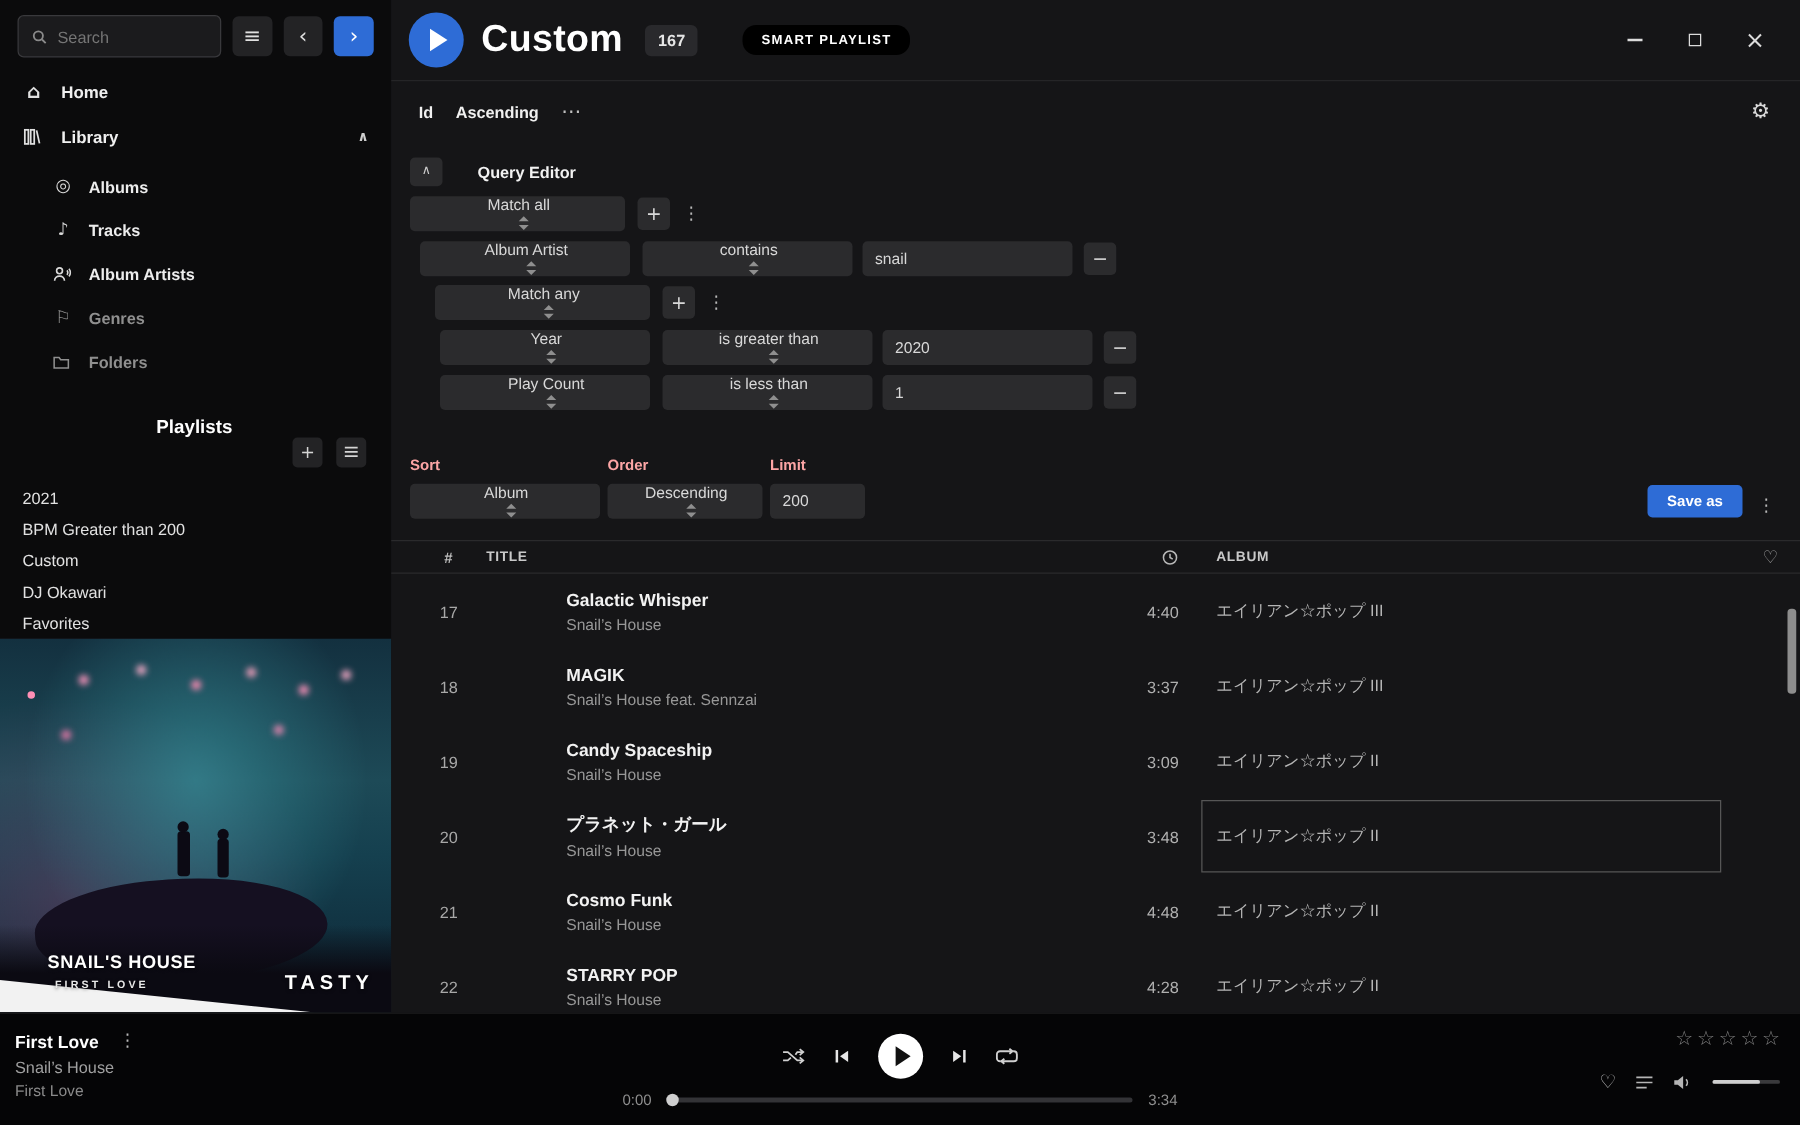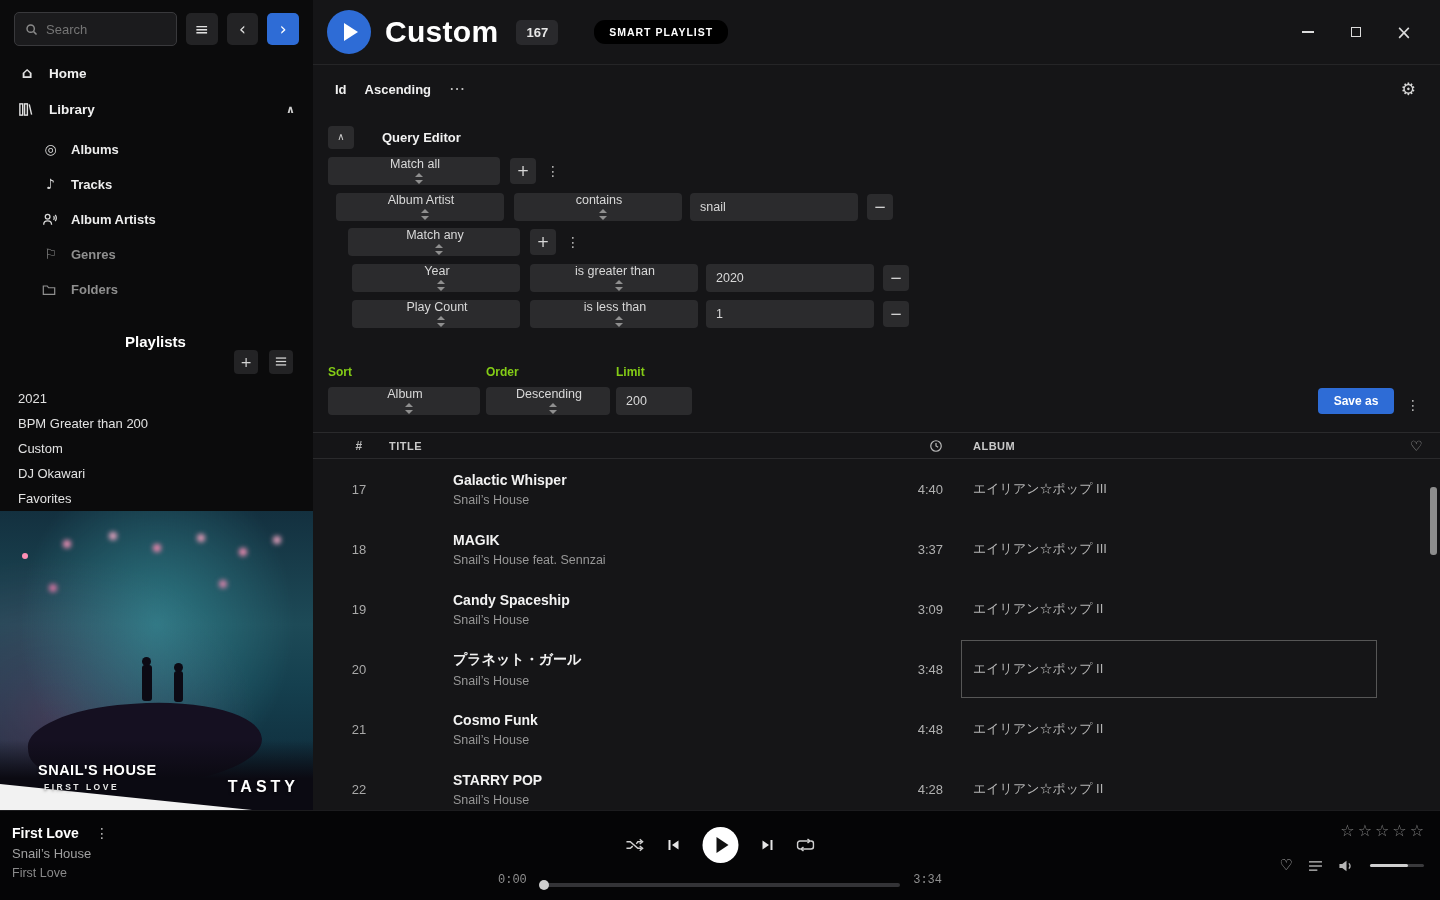--- a/index.html
+++ b/index.html
@@ -81,21 +81,21 @@
   .spin::before, .spin::after { content:""; position:absolute; left:0; border-left:4px solid transparent; border-right:4px solid transparent; }
   .spin::before { top:1px; border-bottom:4px solid #8f8f8f; }
   .spin::after { bottom:1px; border-top:4px solid #8f8f8f; }
   .qe-input { height:28px; background:#2b2b2d; border:none; outline:none; border-radius:4px; color:#d8d8d8; font-size:12.5px; padding:0 10px; font-family:"Liberation Sans", sans-serif; }
   .icon-btn { width:26px; height:26px; background:#2b2b2d; border:none; border-radius:4px; color:#d8d8d8; font-size:15px; cursor:pointer; display:flex; align-items:center; justify-content:center; flex:none; }
   .kebab-btn { width:18px; background:none; border:none; color:#b8b8b8; font-size:14px; cursor:pointer; }
   .w172{width:172px} .w168{width:168px} .w152{width:152px} .w124{width:124px} .w76{width:76px}
   .g10{margin-left:10px} .g9{margin-left:9px} .g8{margin-left:8px}
   .ind8{margin-left:8px} .ind20{margin-left:20px} .ind24{margin-left:24px}
   .qe-footer { display:flex; align-items:flex-end; margin-top:37px; gap:6px; position:relative; padding-right:46px; }
-  .qe-field label { display:block; font-size:12px; font-weight:600; color:#84cc16; margin-bottom:8px; }
+  .qe-field label { display:block; font-size:12px; font-weight:600; color:#fca5a5; margin-bottom:8px; }
   .save-btn { position:absolute; right:46px; bottom:1px; width:76px; height:26px; background:var(--accent); color:#fff; border:none; border-radius:4px; font-size:12px; font-weight:700; cursor:pointer; font-family:"Liberation Sans", sans-serif; }
   .footer-kebab { position:absolute; right:18px; bottom:3px; }
 
   
   .table { margin-top:17px; }
   .tgrid { display:grid; grid-template-columns:60px 64px 420px 70px 30px 420px 1fr; padding-left:16px; align-items:center; }
   .thead { height:27px; border-top:1px solid #2a2a2c; border-bottom:1px solid #2a2a2c; font-size:11px; font-weight:700; letter-spacing:.5px; color:#c9c9c9; }
   .th-idx { justify-self:center; font-size:12px; color:#bdbdbd; }
   .th-title { grid-column:2 / 4; }
   .th-clock { grid-column:4; justify-self:end; color:#b8b8b8; }
@@ -118,21 +118,21 @@
   .player-bar { position:absolute; left:0; top:810px; width:1440px; height:90px; background:#050506; border-top:1px solid #1c1c1e; }
   .np { position:absolute; left:12px; top:14px; }
   .np-row1 { display:flex; align-items:center; gap:14px; }
   .np-title { font-size:14px; font-weight:700; color:#fff; }
   .np-artist { font-size:13px; color:#a0a0a0; margin-top:5px; }
   .np-album { font-size:12.5px; color:#8a8a8a; margin-top:5px; }
   .transport { position:absolute; left:50%; top:16px; transform:translateX(-50%); display:flex; align-items:center; gap:22px; }
   .tr-btn { background:none; border:none; color:#dcdcdc; cursor:pointer; display:flex; align-items:center; justify-content:center; }
   .play-main { width:36px; height:36px; border-radius:50%; background:#fff; border:none; position:relative; cursor:pointer; }
   .play-main::before { content:""; position:absolute; left:14px; top:10px; border-left:12px solid #111; border-top:8px solid transparent; border-bottom:8px solid transparent; }
-  .progress { position:absolute; left:50%; top:62px; transform:translateX(-50%); width:444px; display:flex; align-items:flex-end; gap:13px;font-family:Liberation Mono, monospace; }
+  .progress { position:absolute; left:50%; top:62px; transform:translateX(-50%); width:444px; display:flex; align-items:center; gap:13px; }
   .p-time { font-size:12px; color:#8f8f8f; flex:none; }
   .p-track { flex:1; height:4px; background:#333336; border-radius:2px; position:relative; cursor:pointer; }
   .p-knob { position:absolute; left:-1px; top:-3px; width:10px; height:10px; border-radius:50%; background:#cfcfcf; }
   .rating { position:absolute; right:16px; top:12px; display:flex; gap:3px; }
   .star { background:none; border:none; color:#7d7d7d; font-size:16px; cursor:pointer; padding:0; }
   .right-icons { position:absolute; right:16px; top:47px; display:flex; align-items:center; gap:15px; }
   .ri-btn { background:none; border:none; color:#b5b5b5; cursor:pointer; font-size:15px; display:flex; align-items:center; }
   .vol-track { width:54px; height:3px; background:#3a3a3c; border-radius:2px; position:relative; cursor:pointer; }
   .vol-fill { position:absolute; left:0; top:0; height:3px; width:70%; background:#cfcfcf; border-radius:2px; }
   svg { display:block; }

